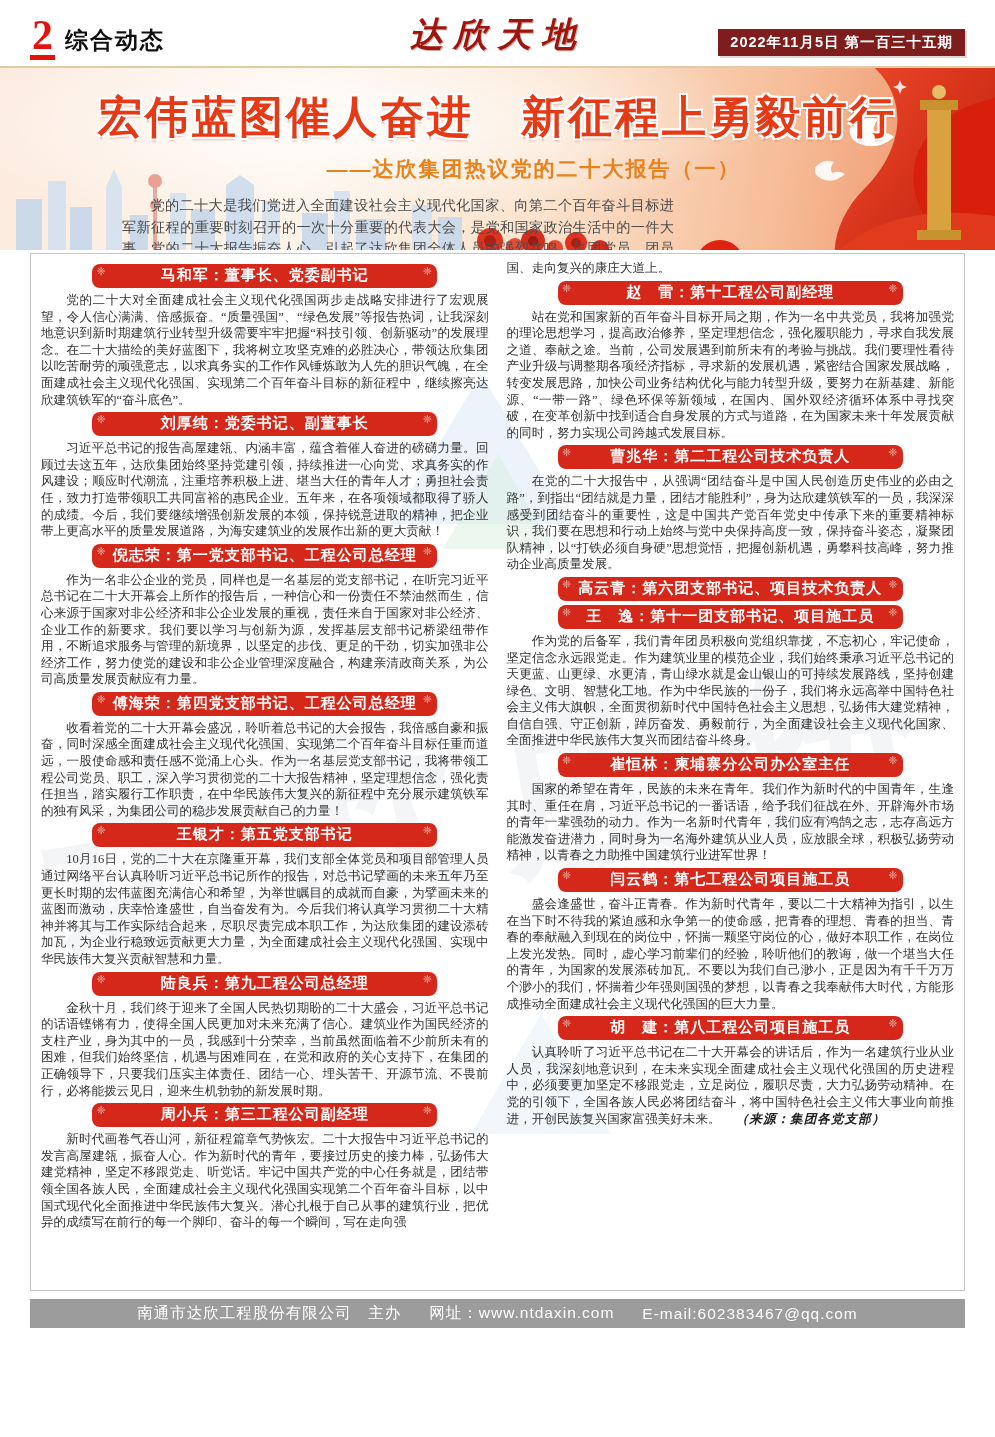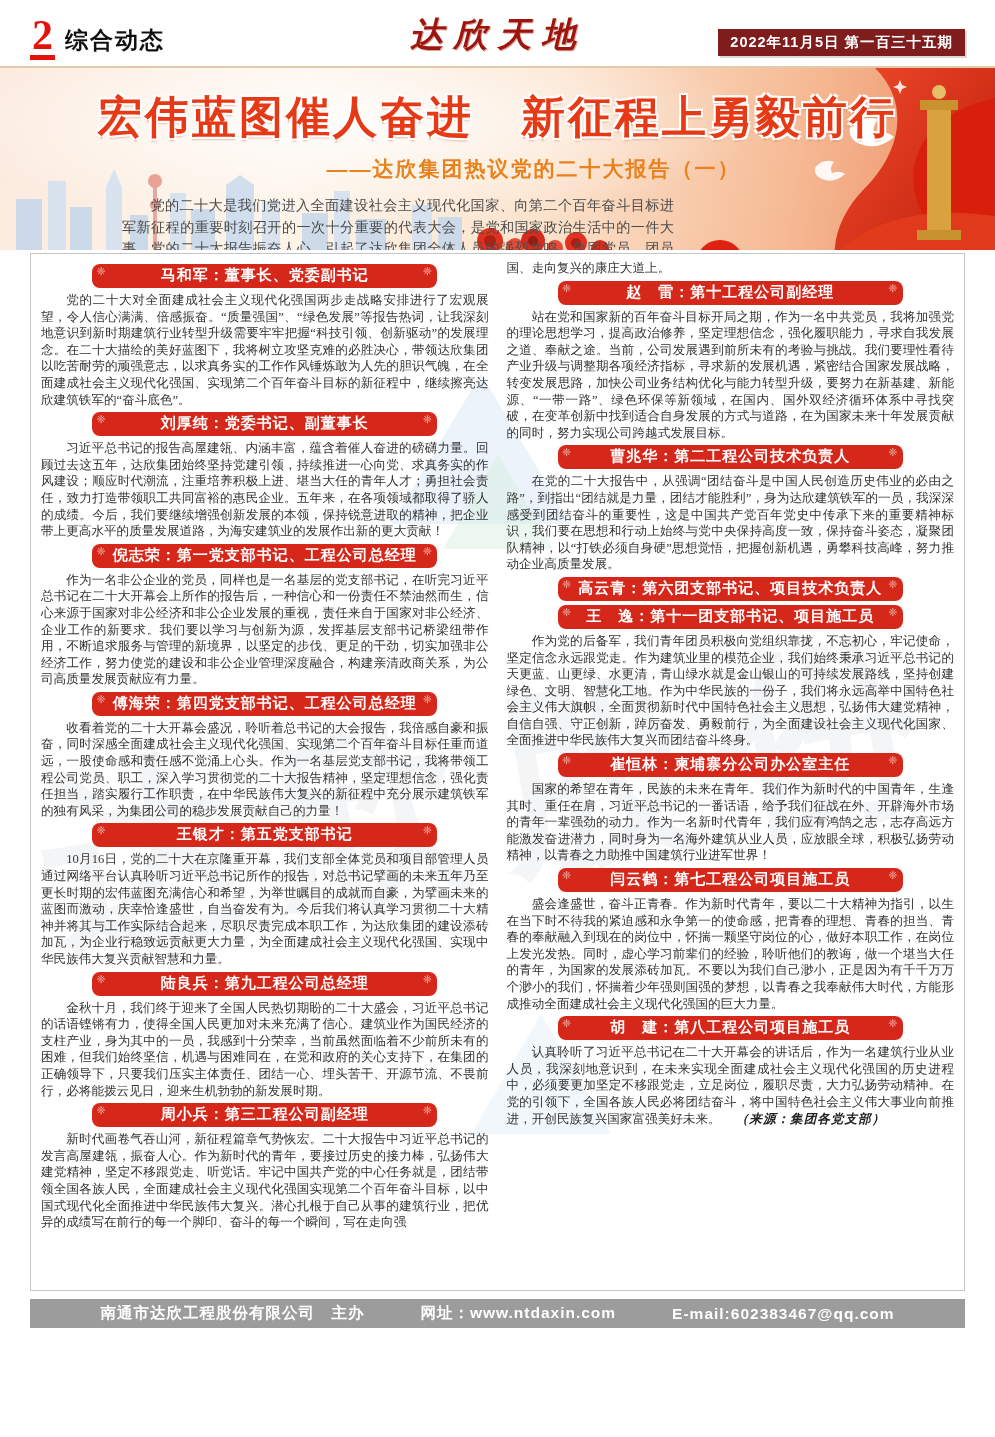--- a/index.html
+++ b/index.html
@@ -100,22 +100,22 @@
     text-align:justify; text-indent:2em; margin-bottom:2px;
   }
   .body-p.no-indent { text-indent:0; }
   .source-note {
     font-style:italic; font-weight:bold; color:#222; margin-left:1.2em; letter-spacing:1px;
   }
 
   
   .footerbar {
     margin:8px 30px 0; height:29px; background:#9c9c9c; color:#fff;
-    display:flex; align-items:center; justify-content:center; gap:56px;
-    font-size:15.5px; font-weight:bold; letter-spacing:1px;
+    display:flex; align-items:center; justify-content:center; gap:28px;
+    font-size:15.5px; font-weight:normal; letter-spacing:1px;
   }
 </style>
 </head>
 <body>
 
 <div class="page">
 
   <header class="topbar">
     <div class="pagenum-wrap">
       <span class="page-num">2</span>

